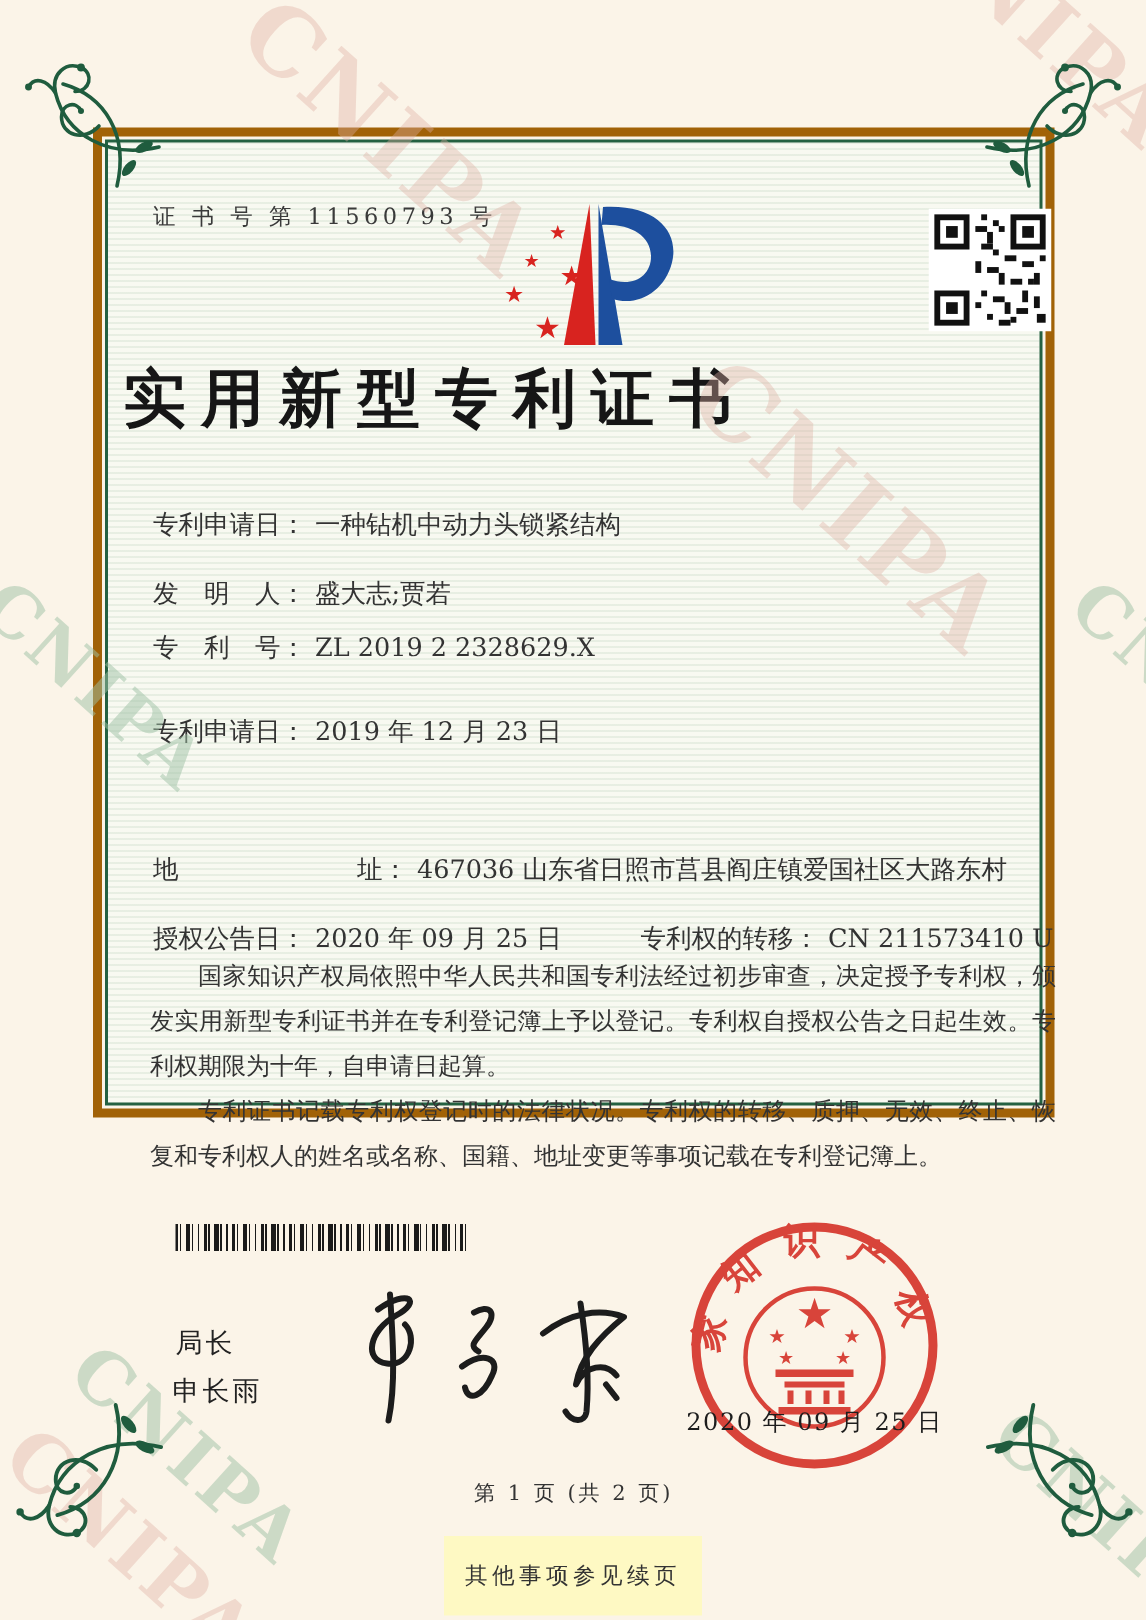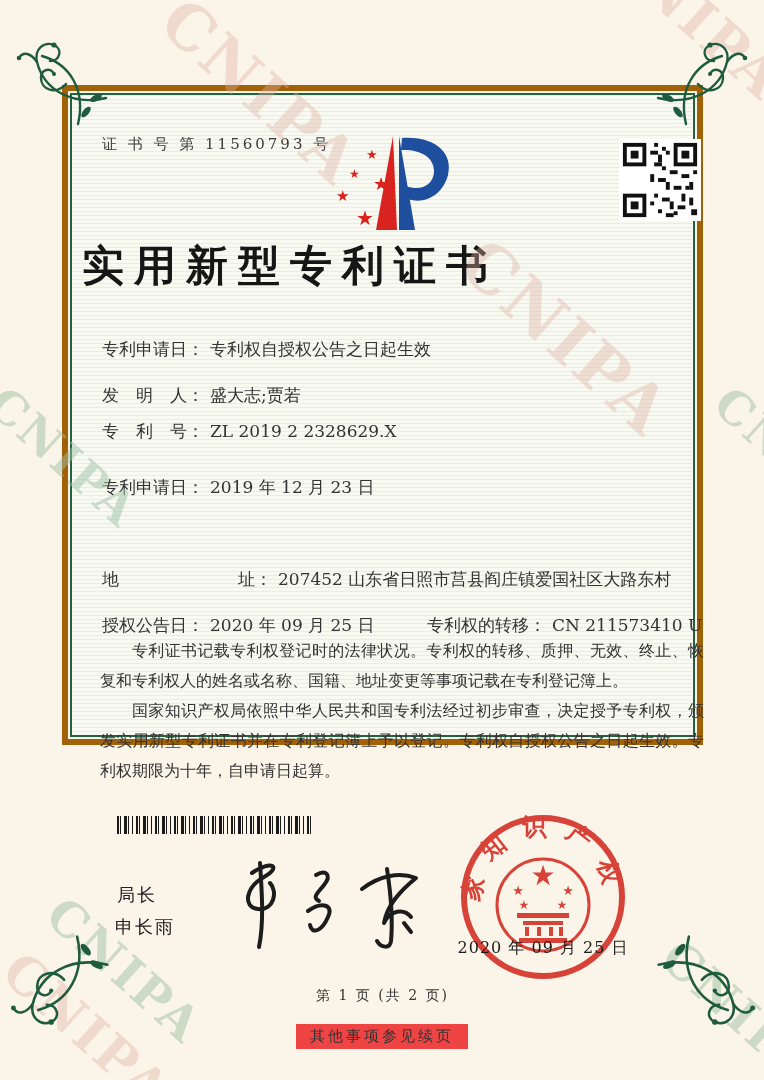--- a/index.html
+++ b/index.html
@@ -65,21 +65,21 @@
   .seal{position:absolute;left:387px;top:718px;width:168px;height:168px;z-index:5;}
   .seal-date{
     position:absolute;left:380px;top:843px;width:182px;text-align:center;
     font-size:16px;color:#1d1d1d;z-index:6;letter-spacing:1px;white-space:nowrap;
   }
 
   .page-info{position:absolute;left:0;top:892px;width:100%;text-align:center;font-size:14px;color:#333;letter-spacing:2px;}
 
   .note{
     position:absolute;left:50%;top:1024px;transform:translateX(-50%);
-    background:#ef4444;padding:3px 14px;font-size:15px;color:#333;letter-spacing:3px;
+    background:#fef9c3;padding:17px 14px;font-size:15px;color:#333;letter-spacing:3px;
     z-index:5;white-space:nowrap;
   }
 </style>
 </head>
 <body>
 
 <div class="page">
 
   <span class="wm pink" style="left:140px;top:55px;font-size:62px;">CNIPA</span>
   <span class="wm pink" style="left:585px;top:-18px;font-size:56px;">CNIPA</span>
@@ -212,44 +212,44 @@
             <rect x="76" y="32" width="4" height="4"></rect>
           <rect x="68" y="48" width="4" height="4"></rect>
             <rect x="74" y="72" width="6" height="6"></rect>
             <rect x="56" y="74" width="4" height="4"></rect>
         </g>
       </svg>
 
       <div class="title">实用新型专利证书</div>
 
       <div class="row" style="top:243px">
-        <span class="lbl">专利申请日：</span><span class="val">专利权自授权公告之日起生效</span>
+        <span class="lbl">专利申请日：</span><span class="val">一种钻机中动力头锁紧结构</span>
       </div>
       <div class="row" style="top:289px">
         <span class="lbl">发　明　人：</span><span class="val">盛大志;贾若</span>
       </div>
       <div class="row" style="top:325px">
         <span class="lbl">专　利　号：</span><span class="val">ZL 2019 2 2328629.X</span>
       </div>
       <div class="row" style="top:381px">
         <span class="lbl">专利申请日：</span><span class="val">2019 年 12 月 23 日</span>
       </div>
       <div class="row" style="top:473px">
-        <span class="lbl">地　　　　　　　址：</span><span class="val">207452 山东省日照市莒县阎庄镇爱国社区大路东村</span>
+        <span class="lbl">地　　　　　　　址：</span><span class="val">467036 山东省日照市莒县阎庄镇爱国社区大路东村</span>
       </div>
       <div class="row" style="top:519px">
         <span class="lbl">授权公告日：</span><span class="val">2020 年 09 月 25 日</span>
         <span class="grant2">
           <span class="lbl">专利权的转移：</span><span class="val">CN 211573410 U</span>
         </span>
       </div>
 
       <div class="paras">
+        <p>国家知识产权局依照中华人民共和国专利法经过初步审查，决定授予专利权，颁发实用新型专利证书并在专利登记簿上予以登记。专利权自授权公告之日起生效。专利权期限为十年，自申请日起算。</p>
         <p>专利证书记载专利权登记时的法律状况。专利权的转移、质押、无效、终止、恢复和专利权人的姓名或名称、国籍、地址变更等事项记载在专利登记簿上。</p>
-        <p>国家知识产权局依照中华人民共和国专利法经过初步审查，决定授予专利权，颁发实用新型专利证书并在专利登记簿上予以登记。专利权自授权公告之日起生效。专利权期限为十年，自申请日起算。</p>
       </div>
 
       <div class="barcode"></div>
 
       <div class="sig-title">局长</div>
       <div class="sig-name">申长雨</div>
 
       <svg class="signature" viewBox="0 0 215 100">
         <g fill="none" stroke="#1c1c1c" stroke-width="4" stroke-linecap="round" stroke-linejoin="round">
           <path d="M32,18 C52,4 62,12 44,22 C26,32 22,52 38,54 C54,56 58,36 50,28"></path>

